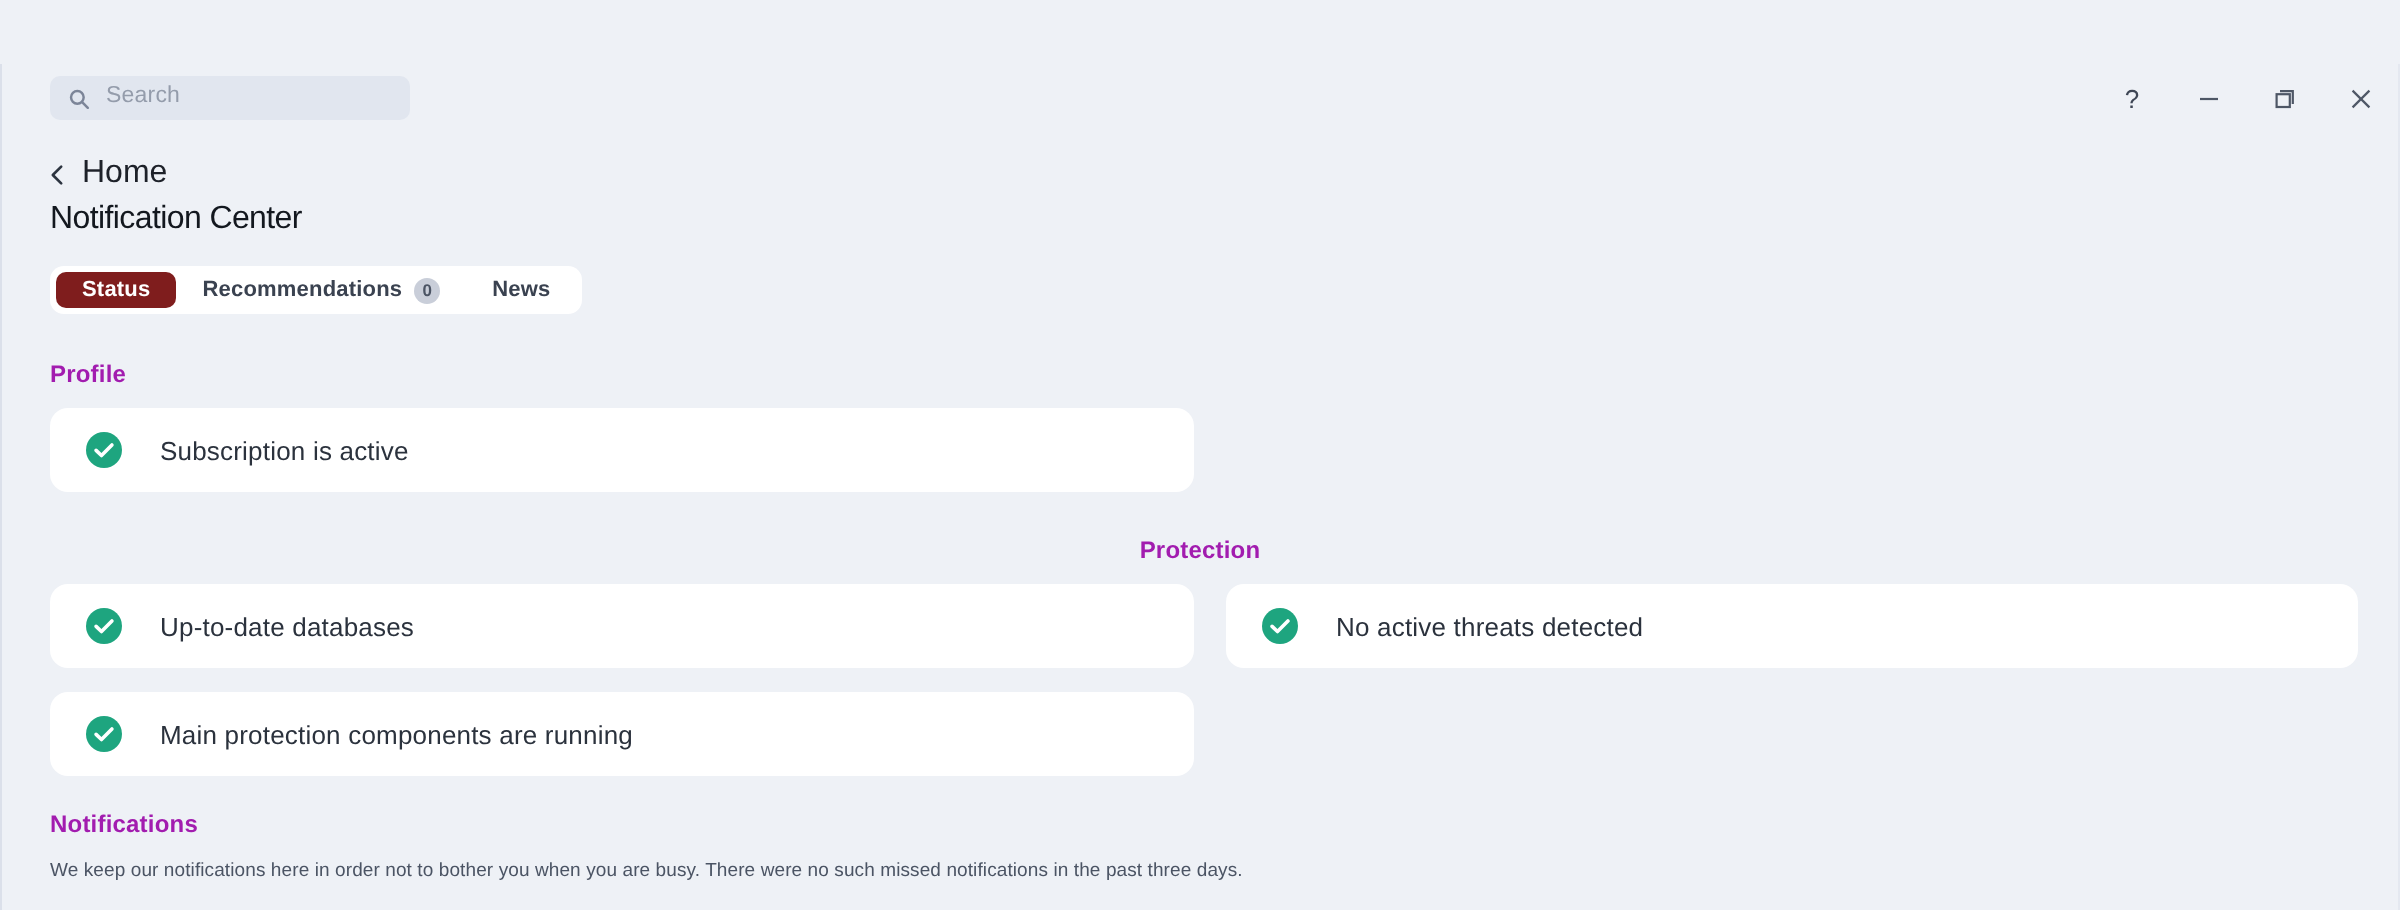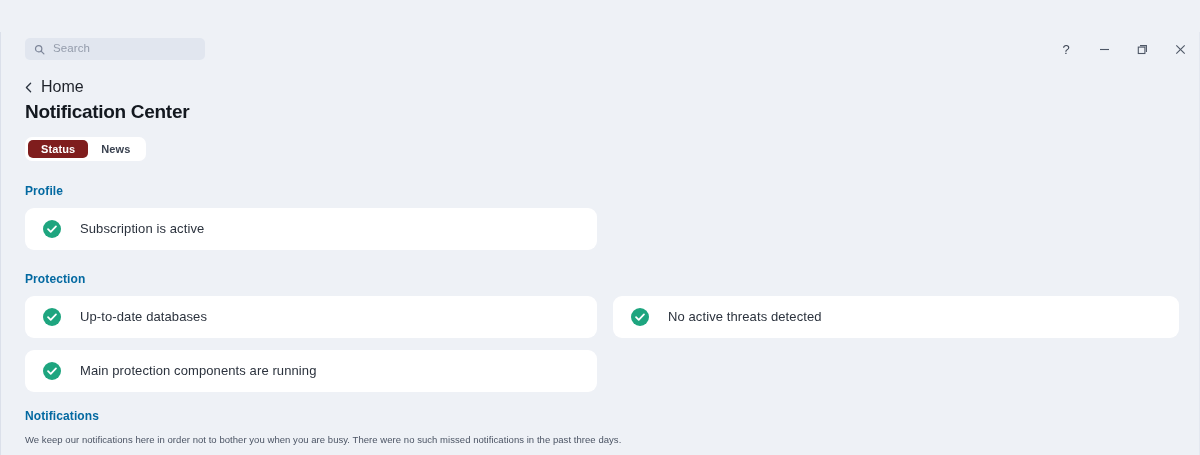--- a/index.html
+++ b/index.html
@@ -110,22 +110,22 @@
 
   .breadcrumb-chevron {
     display: block;
     width: 7px;
     height: 11px;
     color: #2c3440;
   }
 
   .page-title {
     margin-top: 6px;
-    font-size: 19px;
-    font-weight: bold;
+    font-size: 16px;
+    font-weight: normal;
     letter-spacing: -0.3px;
     color: #13181f;
     line-height: 1.15;
   }
 
   
   .tabs {
     margin-top: 14px;
     display: inline-flex;
     align-items: center;
@@ -169,26 +169,26 @@
     color: #4b5464;
     font-size: 8.5px;
     font-weight: bold;
     line-height: 1;
   }
 
   
   .section-title {
     font-size: 12px;
     font-weight: bold;
-    color: #0369a1;
+    color: #a21caf;
     letter-spacing: 0.1px;
   }
 
   .section-title.profile { margin-top: 23px; }
-  .section-title.protection { margin-top: 22px; }
+  .section-title.protection { margin-top: 22px; text-align: center; }
   .section-title.notifications { margin-top: 17px; }
 
   .card-grid {
     margin-top: 10px;
     display: grid;
     grid-template-columns: 572px 566px;
     column-gap: 16px;
     row-gap: 12px;
   }
 
@@ -282,20 +282,24 @@
 
     <h1 class="page-title">Notification Center</h1>
 
     
     <div class="tabs">
 
       <button class="tab is-active">
         <span>Status</span>
       </button>
 
+      <button class="tab">
+        <span>Recommendations</span>
+        <span class="tab-badge">0</span>
+      </button>
 
       <button class="tab">
         <span>News</span>
       </button>
 
     </div>
 
     
     <div class="section-title profile">Profile</div>
 

